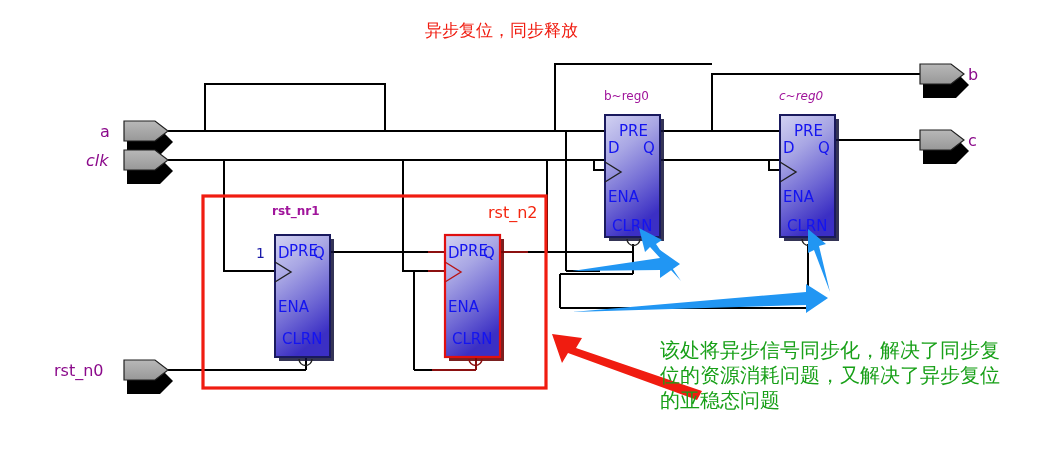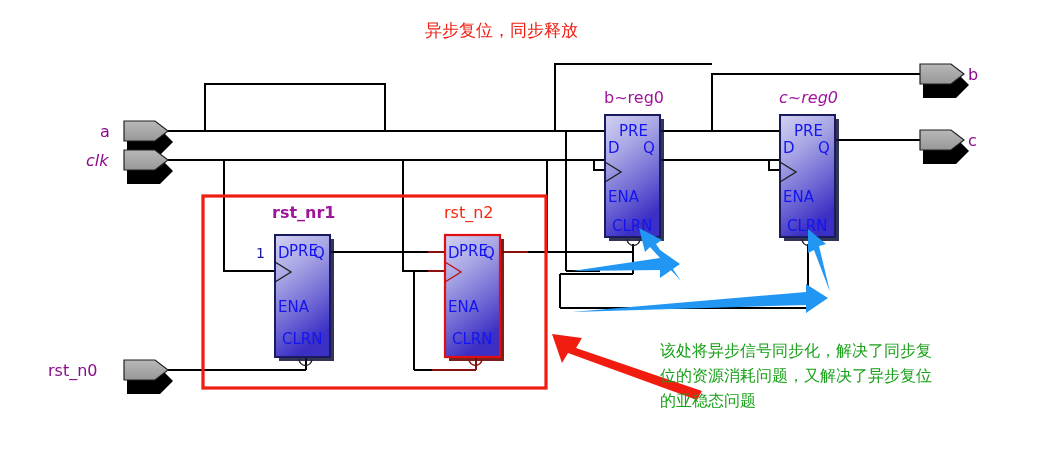--- a/index.html
+++ b/index.html
@@ -34,42 +34,43 @@
     font-size: 17px;
     font-family: "DejaVu Sans", sans-serif;
   }
   .port-label {
     color: #8b0a8b;
     font-size: 16px;
     font-family: "DejaVu Sans", sans-serif;
   }
   .inst-label {
     color: #a0149b;
-    font-size: 16px;
+    font-size: 12px;
     font-family: "DejaVu Sans", sans-serif;
     text-align: right;
   }
   .inst-label-hl {
     color: #f4260f;
     font-size: 16px;
     font-family: "DejaVu Sans", sans-serif;
+    margin-left: 44px;
   }
   .pin-label {
     fill: #1414f0;
     font-size: 15px;
     font-family: "DejaVu Sans", sans-serif;
   }
   .const-label {
     color: #1a1aa8;
     font-size: 14px;
     font-family: "DejaVu Sans", sans-serif;
   }
   .note-green {
     color: #18a018;
-    font-size: 16px;
+    font-size: 20px;
     font-family: "DejaVu Sans", sans-serif;
     line-height: 25px;
   }
 </style>
 </head>
 <body>
 
 <div id="canvas">
 
   <svg id="schematic" viewBox="0 0 1055 473">
@@ -229,21 +230,21 @@
 
     <g fill="#f01c10">
       <path d="M 702 391 L 576 348 L 582 338 L 552 334 L 562 363 L 568 353 L 697 400 Z"></path>
     </g>
   </svg>
 
   <div class="txt title-text" style="left:417px; top:22px;margin-left:8px;">异步复位，同步释放</div>
 
   <div class="txt port-label" style="left:100px; top:124px;">a</div>
   <div class="txt port-label" style="left:86px; top:153px;font-style:italic;">clk</div>
-  <div class="txt port-label" style="left:48px; top:363px;text-align:center;">rst_n0</div>
+  <div class="txt port-label" style="left:54px; top:363px;text-align:center;">rst_n0</div>
 
   <div class="txt port-label" style="left:968px; top:67px;">b</div>
   <div class="txt port-label" style="left:968px; top:133px;">c</div>
 
   <div class="txt inst-label" style="left:604px; top:90px;">b~reg0</div>
   <div class="txt inst-label" style="left:779px; top:90px;font-style:italic;">c~reg0</div>
   <div class="txt inst-label" style="left:272px; top:205px;font-weight:bold;">rst_nr1</div>
   <div class="txt inst-label-hl" style="left:444px; top:205px;">rst_n2</div>
 
   <div class="txt const-label" style="left:256px; top:246px;">1</div>

